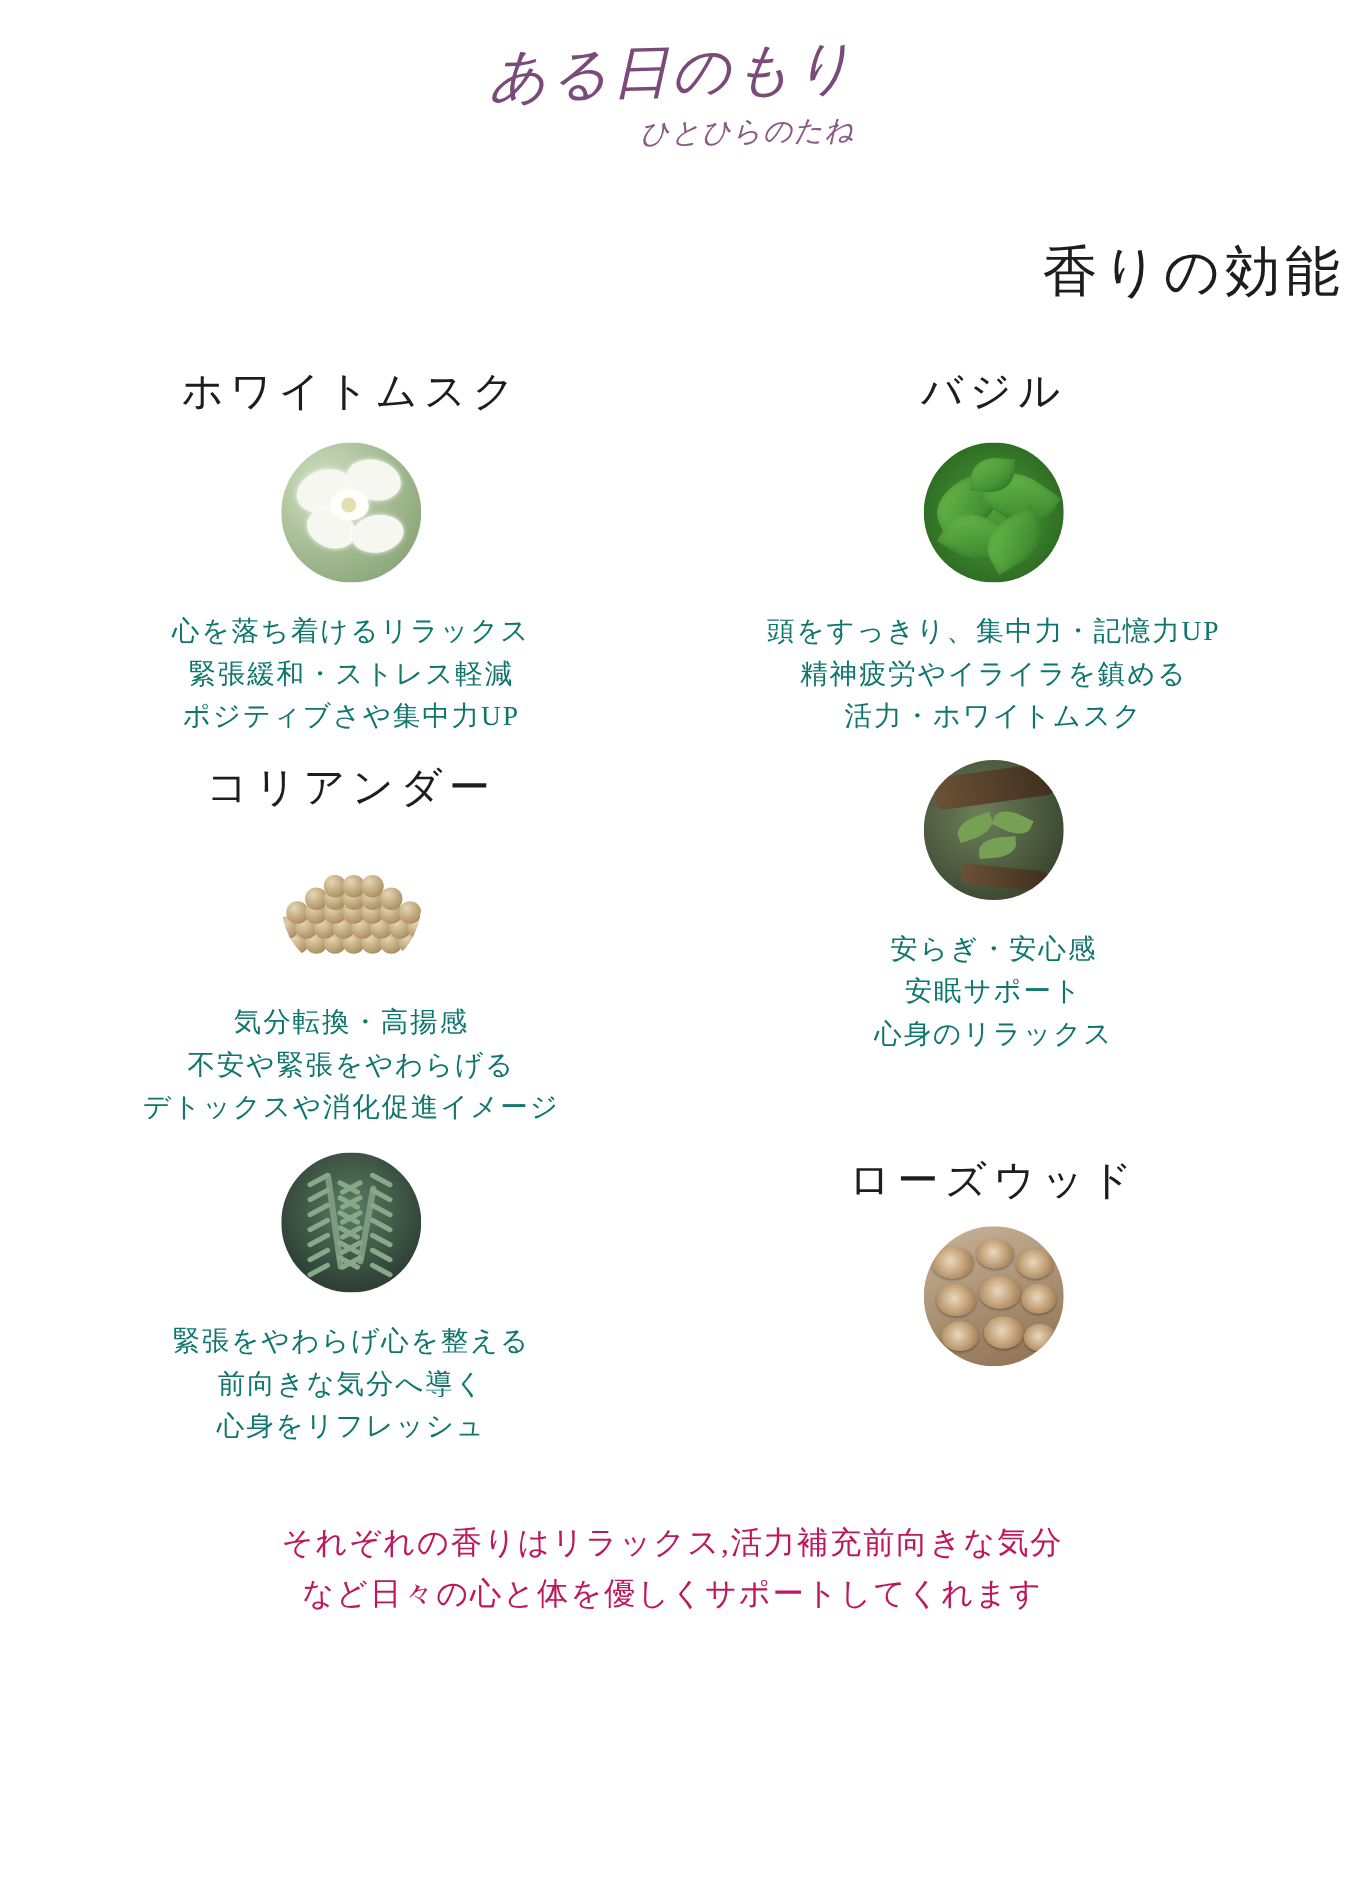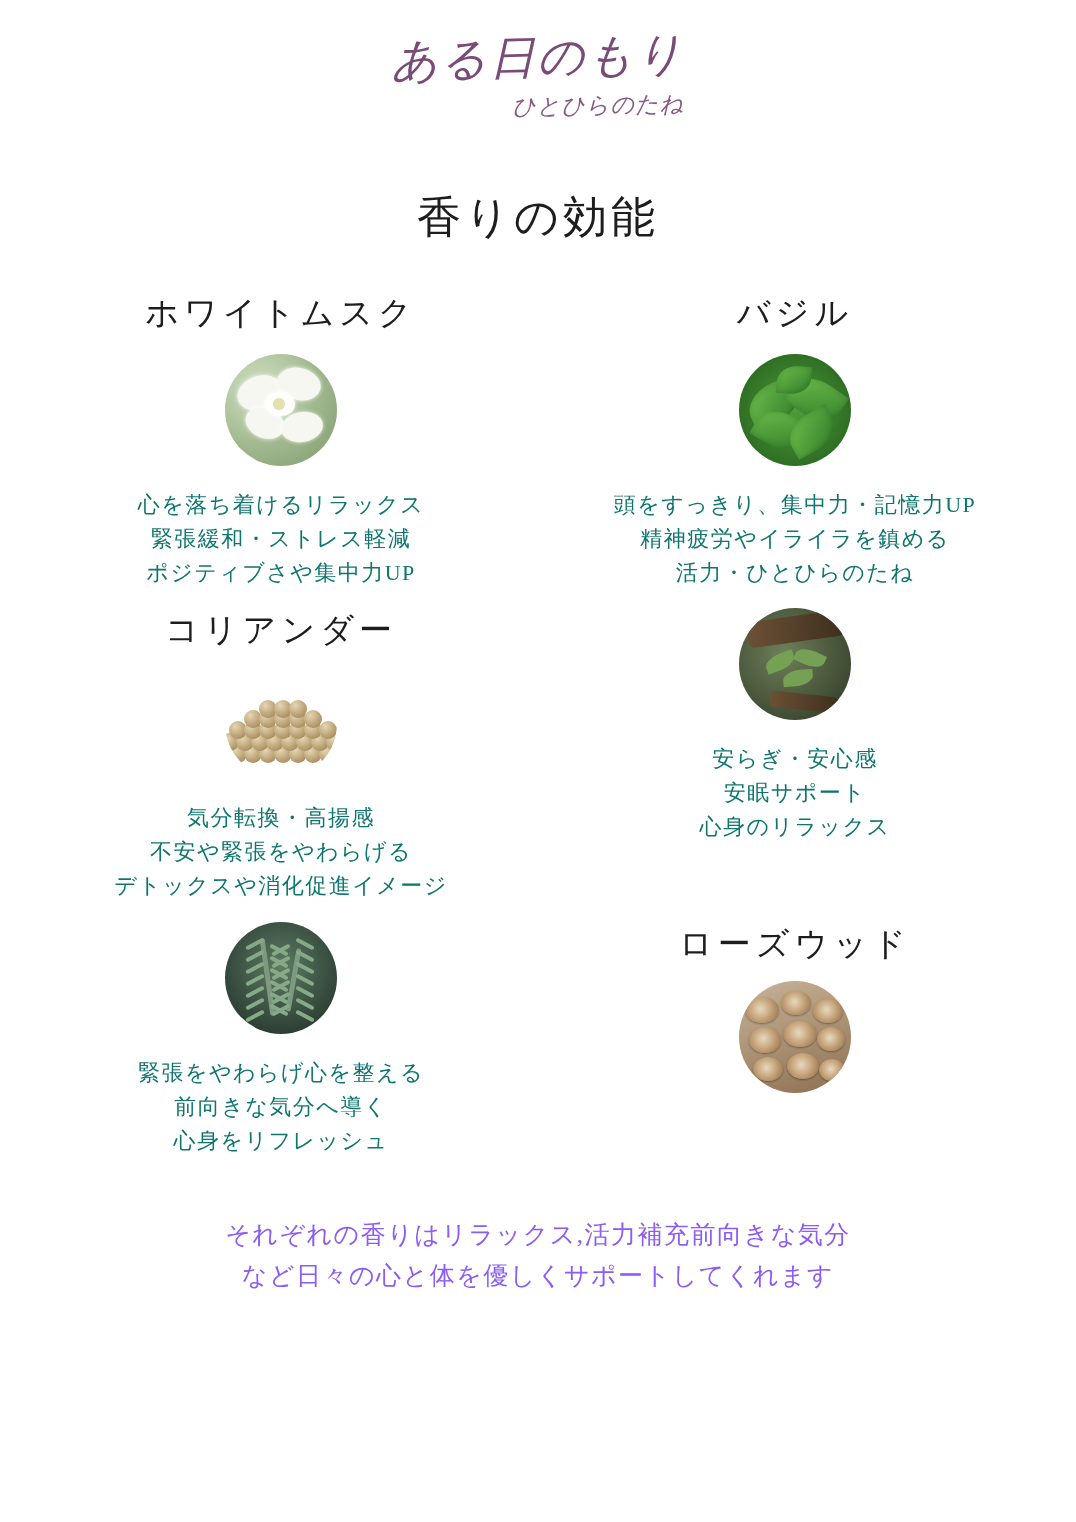--- a/index.html
+++ b/index.html
@@ -41,21 +41,21 @@
     letter-spacing: 1px;
     font-style: italic;
     display: block;
     margin-top: 10px;
     margin-left: 120px;
     transform: rotate(-1deg);
   }
 
   
   .page-title {
-    text-align: center;
+    text-align: right;
     font-size: 44px;
     letter-spacing: 4px;
     color: #1d1d1d;
     margin-top: 34px;
     font-weight: 400;
   }
 
   
   .scent-grid {
     display: grid;
@@ -95,21 +95,21 @@
   
   .row-2 .scent-name { margin-bottom: 14px; font-family: Liberation Mono, monospace; }
   .row-3 .scent-name { margin-bottom: 14px; }
 
   
   .footer-note {
     text-align: center;
     font-size: 25px;
     line-height: 1.65;
     letter-spacing: 1.5px;
-    color: #8b5cf6;
+    color: #be185d;
     margin-top: 56px;
   }
 
   
   .ph { position: absolute; inset: 0; }
 
   
   .ph-musk { background: radial-gradient(circle at 30% 30%, #cfe0c2 0%, #9fb78d 55%, #7d9a6c 100%); }
   .ph-musk .petal {
     position: absolute; background: #f7f7f2; border-radius: 50% 50% 50% 50%;
@@ -204,21 +204,21 @@
         <span class="leaf l1"></span>
           <span class="leaf l2"></span>
           <span class="leaf l3"></span>
         <span class="leaf l4"></span>
           <span class="leaf l5"></span>
       </div>
     </div>
     <div class="scent-desc">
       <div>頭をすっきり、集中力・記憶力UP</div>
       <div>精神疲労やイライラを鎮める</div>
-      <div>活力・ひとひらのたね</div>
+      <div>活力・ホワイトムスク</div>
     </div>
   </div>
 
   <div class="scent-card row-2">
     <div class="scent-name">コリアンダー</div>
     <div class="scent-photo">
       <div class="ph ph-cori" id="coriander-seed-pile">
           <span class="seed" style="width: 18px; height: 18px; left: -11.5px; top: 78px;"></span>
           <span class="seed" style="width: 18px; height: 18px; left: 3.5px; top: 78px;"></span>
           <span class="seed" style="width: 18px; height: 18px; left: 18.5px; top: 78px;"></span>

